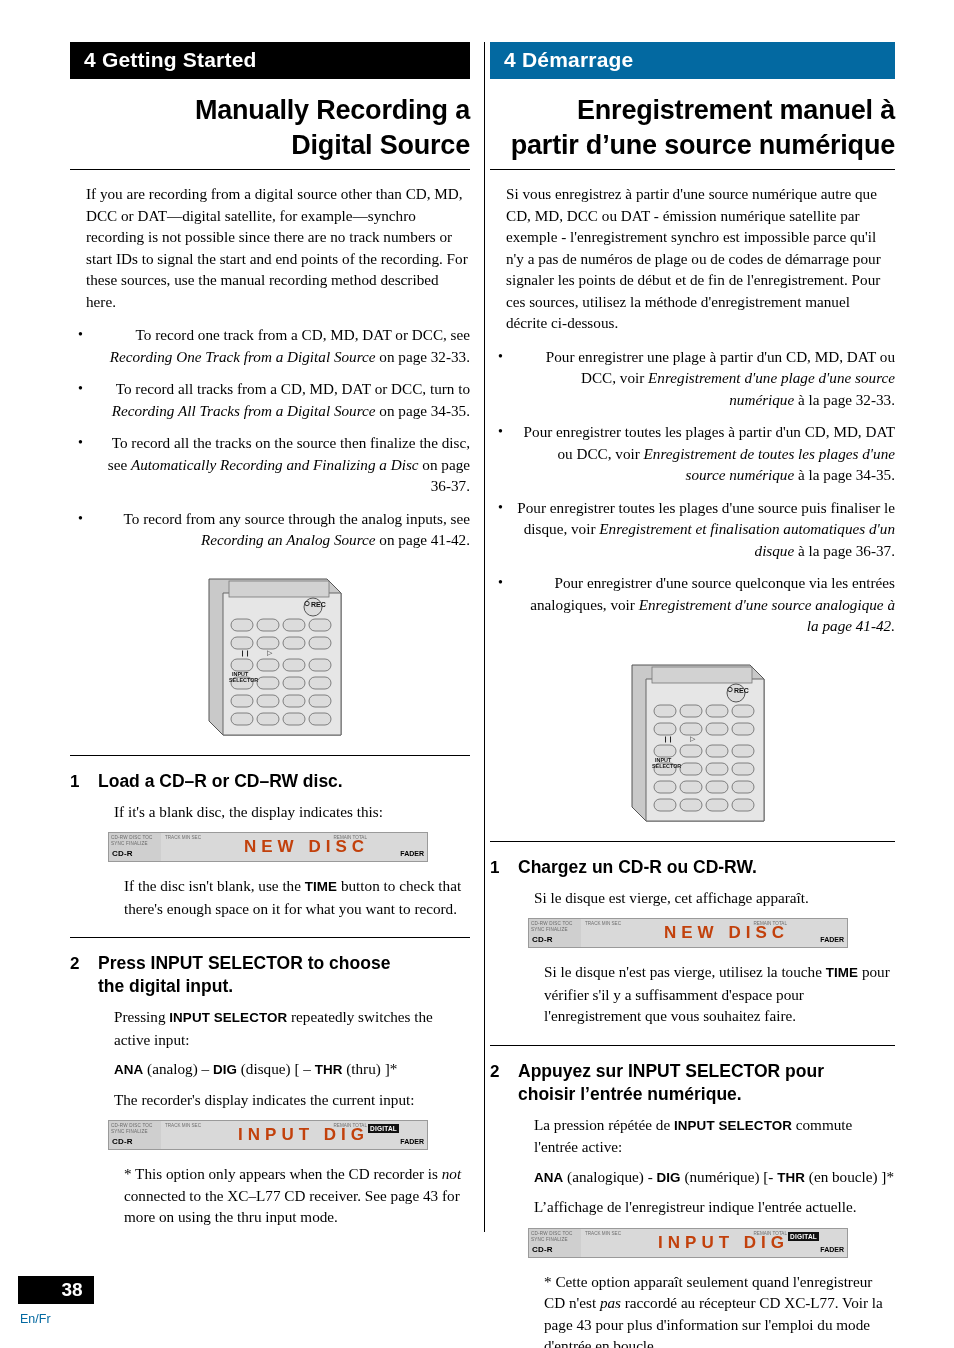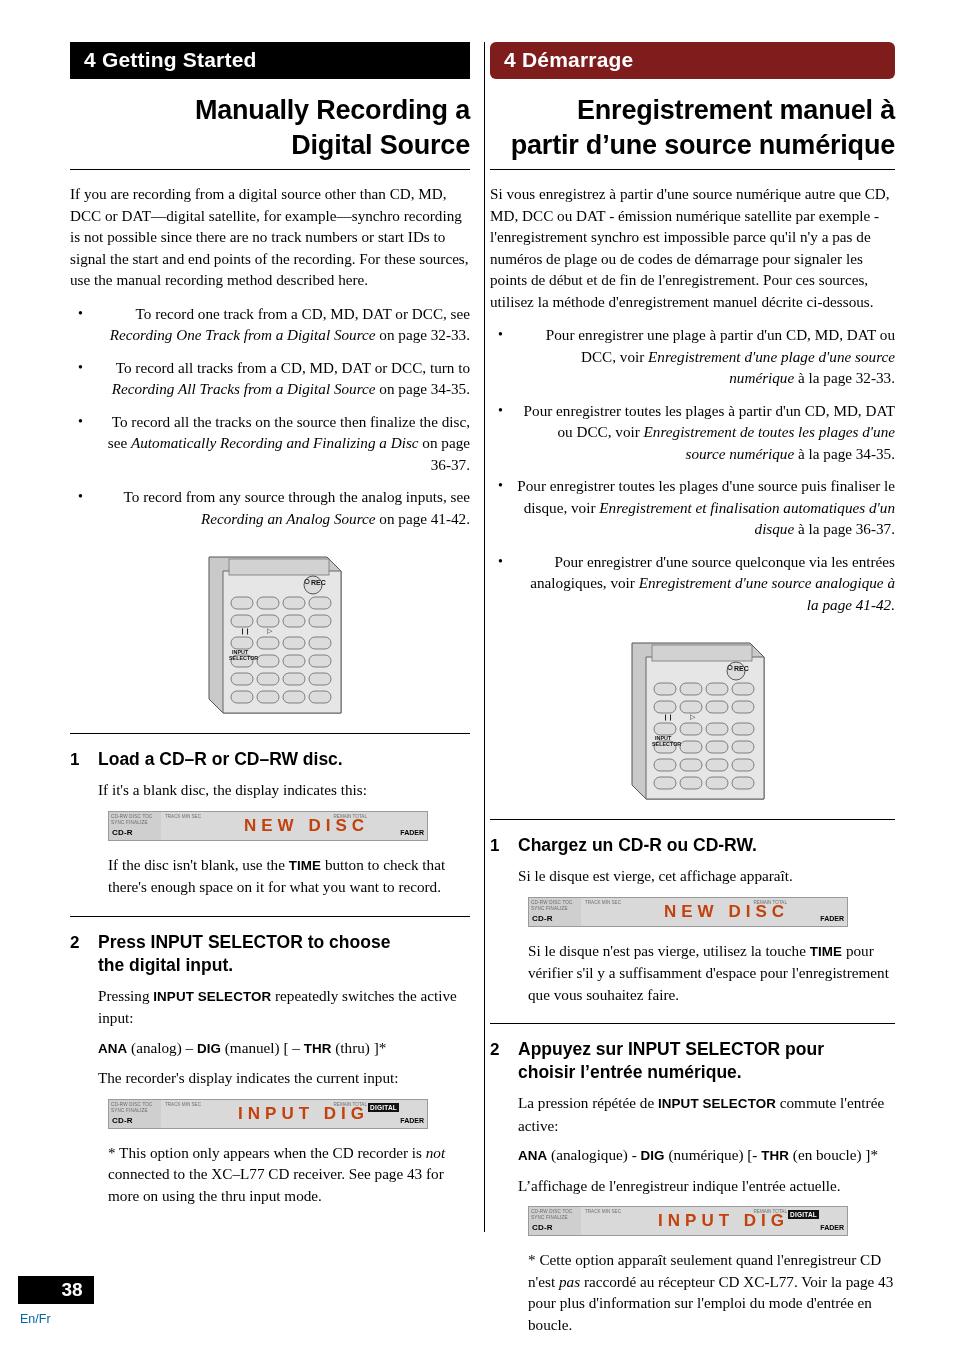--- a/index.html
+++ b/index.html
@@ -23,39 +23,39 @@
     background:#000;color:#fff;
     font-family:"Liberation Sans", sans-serif;
     font-weight:bold;
     font-size:21px;
     letter-spacing:.2px;
     padding:6px 0 7px 14px;
     height:24px;
     line-height:24px;
     box-sizing:content-box;
   }
-  .banner-right{background:#7f1d1d;border-radius:6px;}
+  .banner-right{background:#0369a1;}
 
   
   h1{
     font-family:"Liberation Sans", sans-serif;
     font-weight:bold;
     font-size:27px;
     line-height:35px;
     margin:14px 0 0 0;
     letter-spacing:-.2px;
     text-align:right;
   }
   .rule{border-bottom:1.5px solid #000;margin-top:6px;}
 
   
   p{
     font-size:15.2px;
     line-height:21.5px;
-    margin:13px 0 0 0;
+    margin:13px 0 0 16px;
     text-align:left;
   }
   ul{margin:12px 0 0 0;padding:0;list-style:none;text-align:right;}
   li{
     position:relative;
     font-size:15.2px;
     line-height:21.5px;
     margin-top:11px;
     padding-left:26px;
   }
@@ -282,21 +282,21 @@
     <div class="sep"></div>
 
     <div class="step">
       <div class="step-num">2</div>
       <div class="step-body">
         <div class="step-title">
           <span>Press INPUT SELECTOR to choose</span><br>
           <span>the digital input.</span>
         </div>
         <p><span>Pressing </span><b>INPUT SELECTOR</b><span> repeatedly switches the active input:</span></p>
-        <p><b>ANA</b><span> (analog) – </span><b>DIG</b><span> (manuel) [ – </span><b>THR</b><span> (thru) ]*</span></p>
+        <p><b>ANA</b><span> (analog) – </span><b>DIG</b><span> (disque) [ – </span><b>THR</b><span> (thru) ]*</span></p>
         <p>The recorder's display indicates the current input:</p>
       </div>
     </div>
 
     <div class="lcd">
       <div class="tiny-left">
         <div class="microrow">CD-RW DISC TOC</div>
         <div class="microrow2">SYNC FINALIZE</div>
         <div class="cdr">CD-R</div>
       </div>

